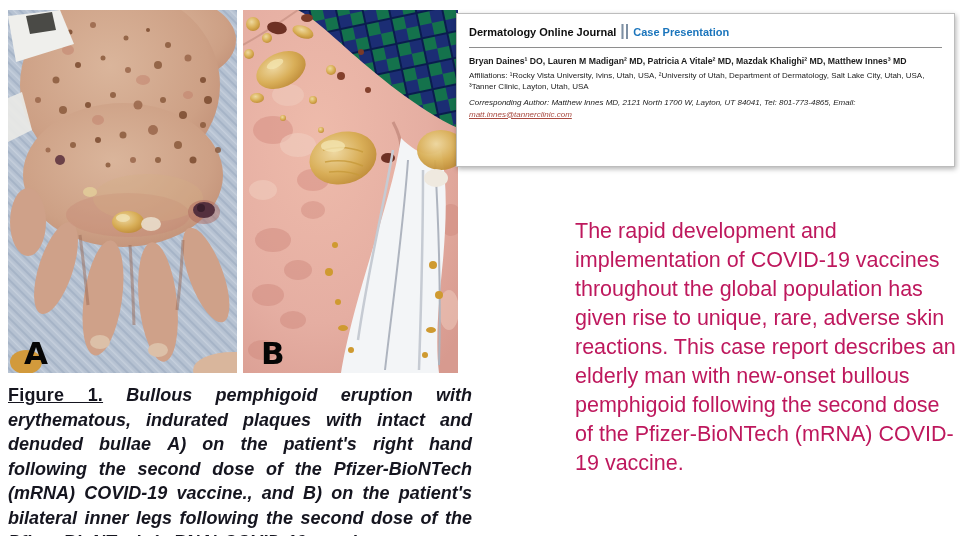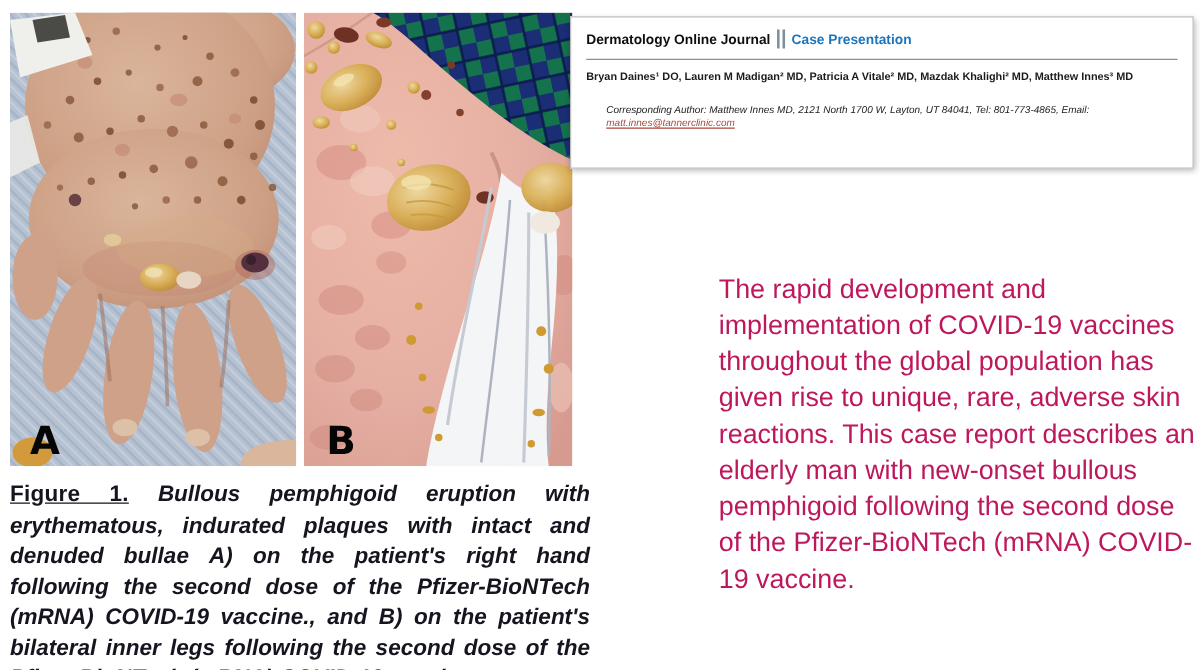--- a/index.html
+++ b/index.html
@@ -8,33 +8,33 @@
 
   
   .panel{position:absolute;top:10px;overflow:hidden;}
   .panel svg{position:absolute;left:0;top:0;display:block;}
   .panel-a{left:8px;width:229px;height:363px;}
   .panel-b{left:243px;width:215px;height:363px;}
   .panel-letter{position:absolute;left:16px;bottom:4px;font-weight:900;font-size:31px;
                 color:#050505;font-family:"DejaVu Sans","Liberation Sans",sans-serif;line-height:1;}
 
   
-  .journal-card{position:absolute;left:456px;top:13px;width:499px;height:122px;background:#ffffff;
+  .journal-card{position:absolute;left:456px;top:13px;width:499px;height:154px;background:#ffffff;
                 border:1px solid #bdbdbd;box-shadow:1px 2px 5px rgba(0,0,0,.3);box-sizing:border-box;
                 padding:8px 12px 6px 12px;z-index:6;color:#161616;}
   .jc-row{display:flex;justify-content:space-between;align-items:flex-start;}
   .jc-name{font-size:11px;font-weight:700;color:#0e0e0e;white-space:nowrap;}
   .jc-sep{color:#7d8fa3;font-weight:700;padding:0 4px;}
   .jc-type{font-size:11px;font-weight:700;color:#1b75bc;white-space:nowrap;}
   .jc-issue{font-size:8px;font-style:italic;font-weight:700;text-align:right;line-height:1.35;color:#1c1c1c;}
   .jc-rule{border:0;border-top:1px solid #8e8e8e;margin:7px 0 8px 0;}
   .jc-title{font-size:15.5px;font-weight:700;line-height:1.26;color:#0c0c0c;margin:0 0 7px 0;max-width:452px;}
   .jc-authors{font-size:8.7px;font-weight:700;color:#1b1b1b;white-space:nowrap;margin:0 0 4px 0;}
   .jc-affil{font-size:8px;font-weight:400;color:#1b1b1b;line-height:1.4;margin:0 0 5px 0;}
-  .jc-corr{font-size:8px;font-style:italic;color:#1b1b1b;line-height:1.4;margin:16px;}
+  .jc-corr{font-size:8px;font-style:italic;color:#1b1b1b;line-height:1.4;margin:0;}
   .jc-email{color:#a8493f;text-decoration:underline;font-style:italic;display:inline-block;}
 
   
   .caption{position:absolute;left:8px;top:383px;width:464px;margin:0;font-size:18px;line-height:24.5px;
            font-weight:700;font-style:italic;text-align:justify;color:#15151f;}
   .caption .fig-label{font-style:normal;font-weight:800;letter-spacing:.2px;text-decoration:underline;}
   .caption b{font-weight:800;}
 
   
   .abstract{position:absolute;left:575px;top:217px;width:382px;margin:0;font-size:21.5px;
@@ -240,20 +240,21 @@
   </div>
 
   <div class="journal-card">
     <div class="jc-row">
       <div>
         <span class="jc-name">Dermatology Online Journal</span><span class="jc-sep">||</span><span class="jc-type">Case Presentation</span>
       </div>
     </div>
     <hr class="jc-rule">
     <p class="jc-authors">Bryan Daines¹ DO, Lauren M Madigan² MD, Patricia A Vitale² MD, Mazdak Khalighi² MD, Matthew Innes³ MD</p>
+    <p class="jc-affil">Affiliations: ¹Rocky Vista University, Ivins, Utah, USA, ²University of Utah, Department of Dermatology, Salt Lake City, Utah, USA, ³Tanner Clinic, Layton, Utah, USA</p>
     <p class="jc-corr">
       <span>Corresponding Author: Matthew Innes MD, 2121 North 1700 W, Layton, UT 84041, Tel: 801-773-4865, Email:</span><br>
       <a class="jc-email" href="#">matt.innes@tannerclinic.com</a>
     </p>
   </div>
 
   <p class="caption"><span class="fig-label">Figure 1.</span><span> Bullous pemphigoid eruption with erythematous, indurated plaques with intact and denuded bullae </span><b>A)</b><span> on the patient's right hand following the second dose of the Pfizer-BioNTech (mRNA) COVID-19 vaccine., and </span><b>B)</b><span> on the patient's bilateral inner legs following the second dose of the Pfizer-BioNTech (mRNA) COVID-19 vaccine.</span></p>
 
   <p class="abstract">The rapid development and implementation of COVID-19 vaccines throughout the global population has given rise to unique, rare, adverse skin reactions. This case report describes an elderly man with new-onset bullous pemphigoid following the second dose of the Pfizer-BioNTech (mRNA) COVID-19 vaccine.</p>
 

